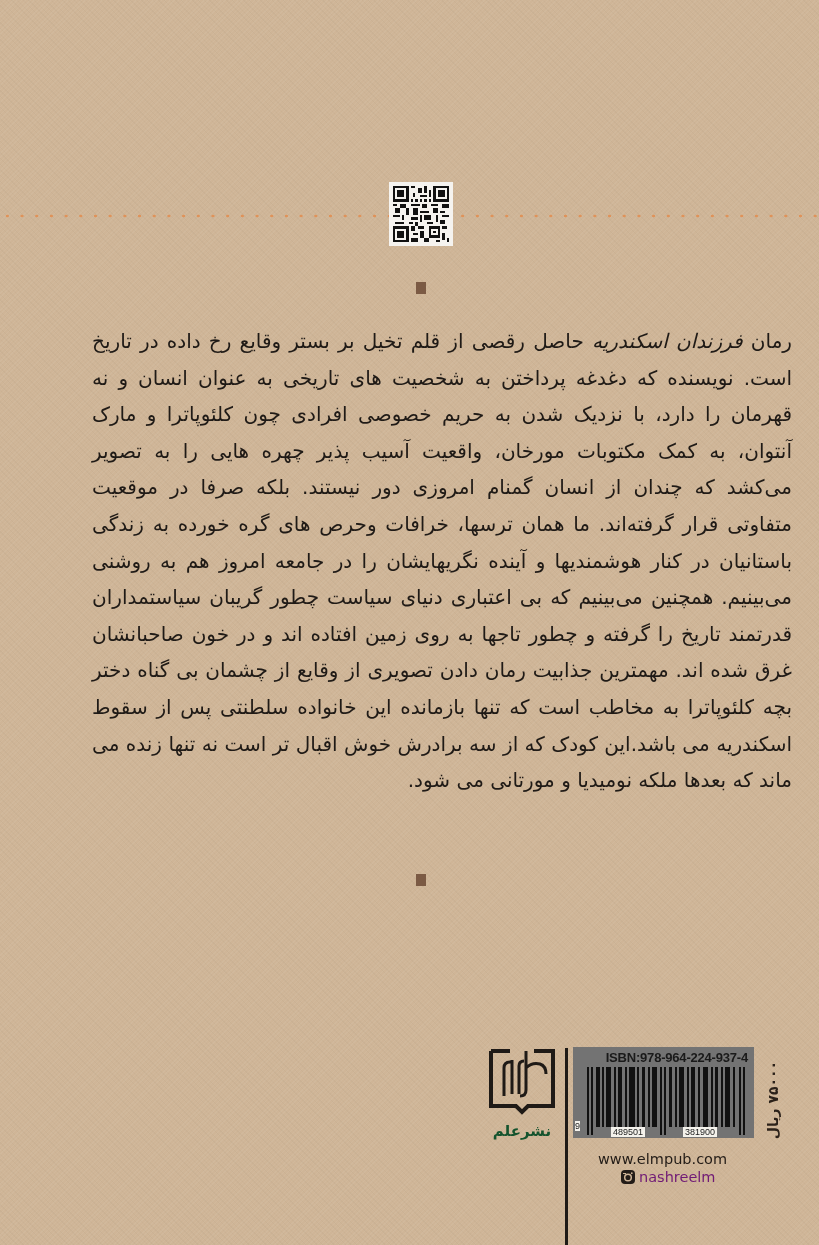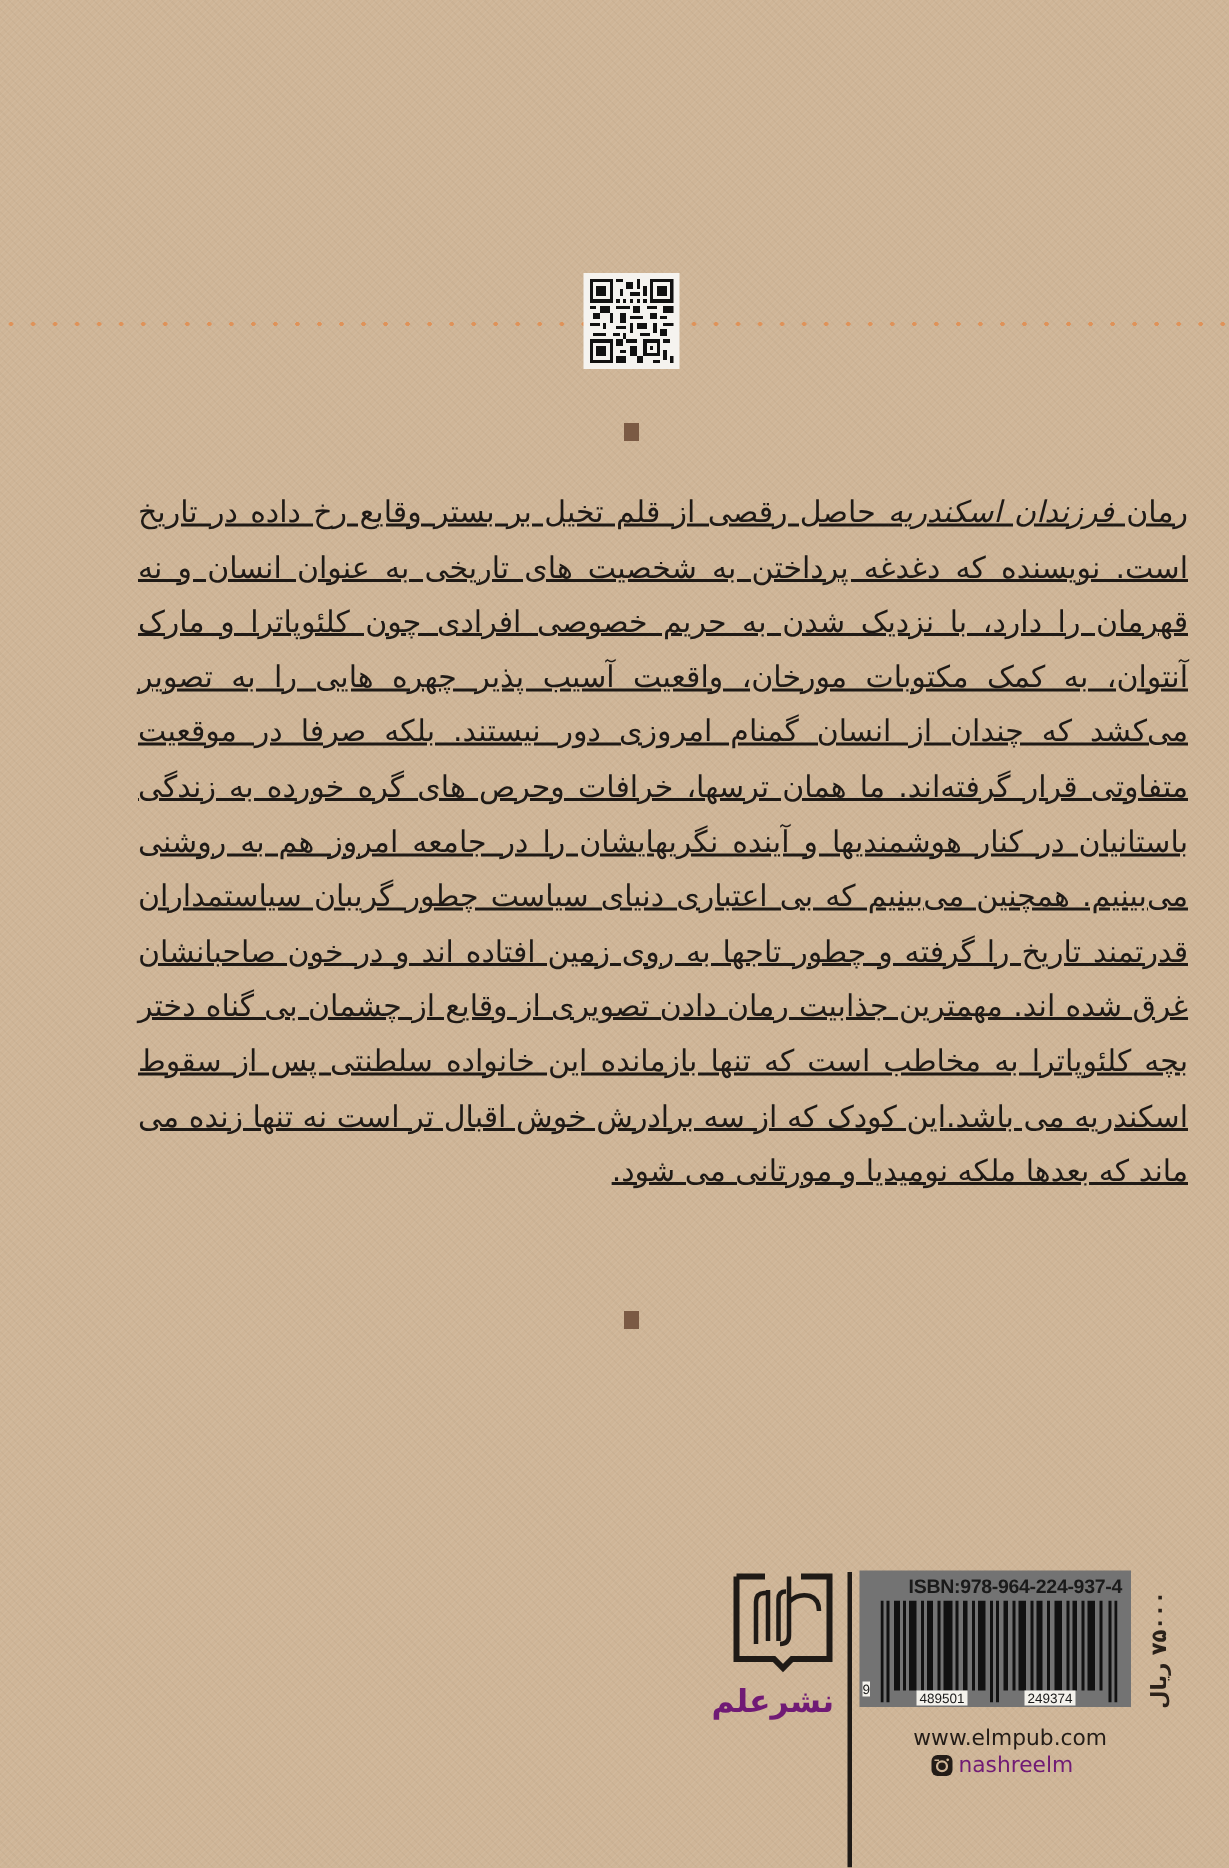--- a/index.html
+++ b/index.html
@@ -26,53 +26,53 @@
     .qr svg { display: block; width: 56px; height: 56px; }
     .ornament {
       position: absolute; width: 10px; height: 12px; background: #7b5a44;
     }
     .orn-top { left: 416px; top: 282px; }
     .orn-bottom { left: 416px; top: 874px; }
     .blurb {
       position: absolute; left: 92px; top: 323px; width: 700px;
       direction: rtl; text-align: justify; text-align-last: right;
       font-family: "DejaVu Sans", sans-serif;
-      font-size: 20px; line-height: 36.6px; color: #1f1a16; text-decoration: underline;
+      font-size: 20px; line-height: 36.6px; color: #1f1a16;
     }
     .blurb p { margin: 0; }
     .blurb .title-it { font-style: italic; }
     .divider {
       position: absolute; left: 565px; top: 1048px; width: 3px; height: 197px; background: #1f1a16;
     }
     .logo { position: absolute; left: 488px; top: 1048px; width: 68px; }
     .logo svg { display: block; }
     .logo-text {
       display: block; direction: rtl; text-align: center;
       font-family: "DejaVu Sans", sans-serif; font-weight: bold;
-      font-size: 21px; color: #701a75; margin-top: 2px;
+      font-size: 15px; color: #14532d; margin-top: 2px;
     }
     .barcode-box {
       position: absolute; left: 573px; top: 1047px; width: 181px; height: 91px;
       background: #737373; box-sizing: border-box; padding: 3px 6px 0 6px;
     }
     .isbn {
       font-family: "Liberation Sans", sans-serif; font-weight: bold;
       font-size: 13px; letter-spacing: -0.2px; color: #1a1a1a; text-align: right;
       line-height: 15px; white-space: nowrap;
     }
     .bars { position: absolute; left: 14px; top: 20px; width: 158px; height: 68px; }
     .bc-digit {
       position: absolute; font-family: "Liberation Sans", sans-serif; font-size: 9px; color: #1a1a1a;
       background: #f4f2ec; line-height: 10px;
     }
     .bc-first { left: 2px; top: 74px; }
     .bc-left { left: 38px; top: 80px; padding: 0 2px; }
     .bc-right { left: 110px; top: 80px; padding: 0 2px; }
     .website {
-      position: absolute; left: 598px; top: 1150px; width: 140px; text-align: right;
+      position: absolute; left: 598px; top: 1150px; width: 140px; text-align: left;
       font-family: "DejaVu Sans", sans-serif; font-size: 14.5px; color: #231c17; line-height: 18px;
     }
     .insta {
       position: absolute; left: 620px; top: 1168px; display: flex; align-items: center; gap: 3px;
       font-family: "DejaVu Sans", sans-serif; font-size: 14.5px; color: #701a75; line-height: 18px;
     }
     .insta svg { display: block; }
     .price {
       position: absolute; left: 760px; top: 1050px; width: 26px; height: 100px;
     }
@@ -207,21 +207,21 @@
           <rect x="128" y="0" width="3" height="60"></rect>
         <rect x="134" y="0" width="2" height="60"></rect>
           <rect x="138" y="0" width="5" height="60"></rect>
           <rect x="146" y="0" width="2" height="60"></rect>
         <rect x="152" y="0" width="2" height="68"></rect>
           <rect x="156" y="0" width="2" height="68"></rect>
       </g>
     </svg>
     <span class="bc-digit bc-first">9</span>
     <span class="bc-digit bc-left">489501</span>
-    <span class="bc-digit bc-right">249374</span>
+    <span class="bc-digit bc-right">381900</span>
   </div>
 
   <div class="website">www.elmpub.com</div>
 
   <div class="insta">
     <svg width="16" height="16" viewBox="0 0 16 16">
       <rect x="1" y="1" width="14" height="14" rx="4" fill="#231c17"></rect>
       <circle cx="8" cy="8.5" r="3.3" fill="none" stroke="#cfb597" stroke-width="1.5"></circle>
       <circle cx="11.8" cy="4.2" r="0.9" fill="#cfb597"></circle>
       <rect x="3" y="4" width="3" height="1" fill="#cfb597"></rect>

